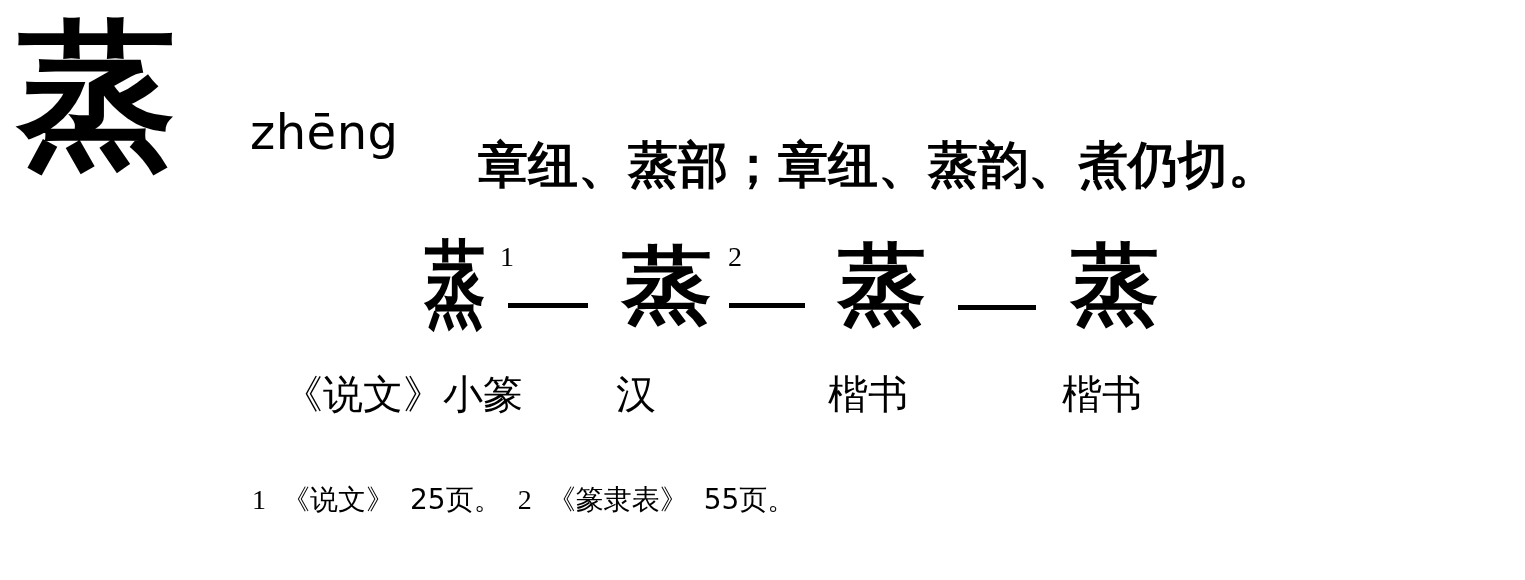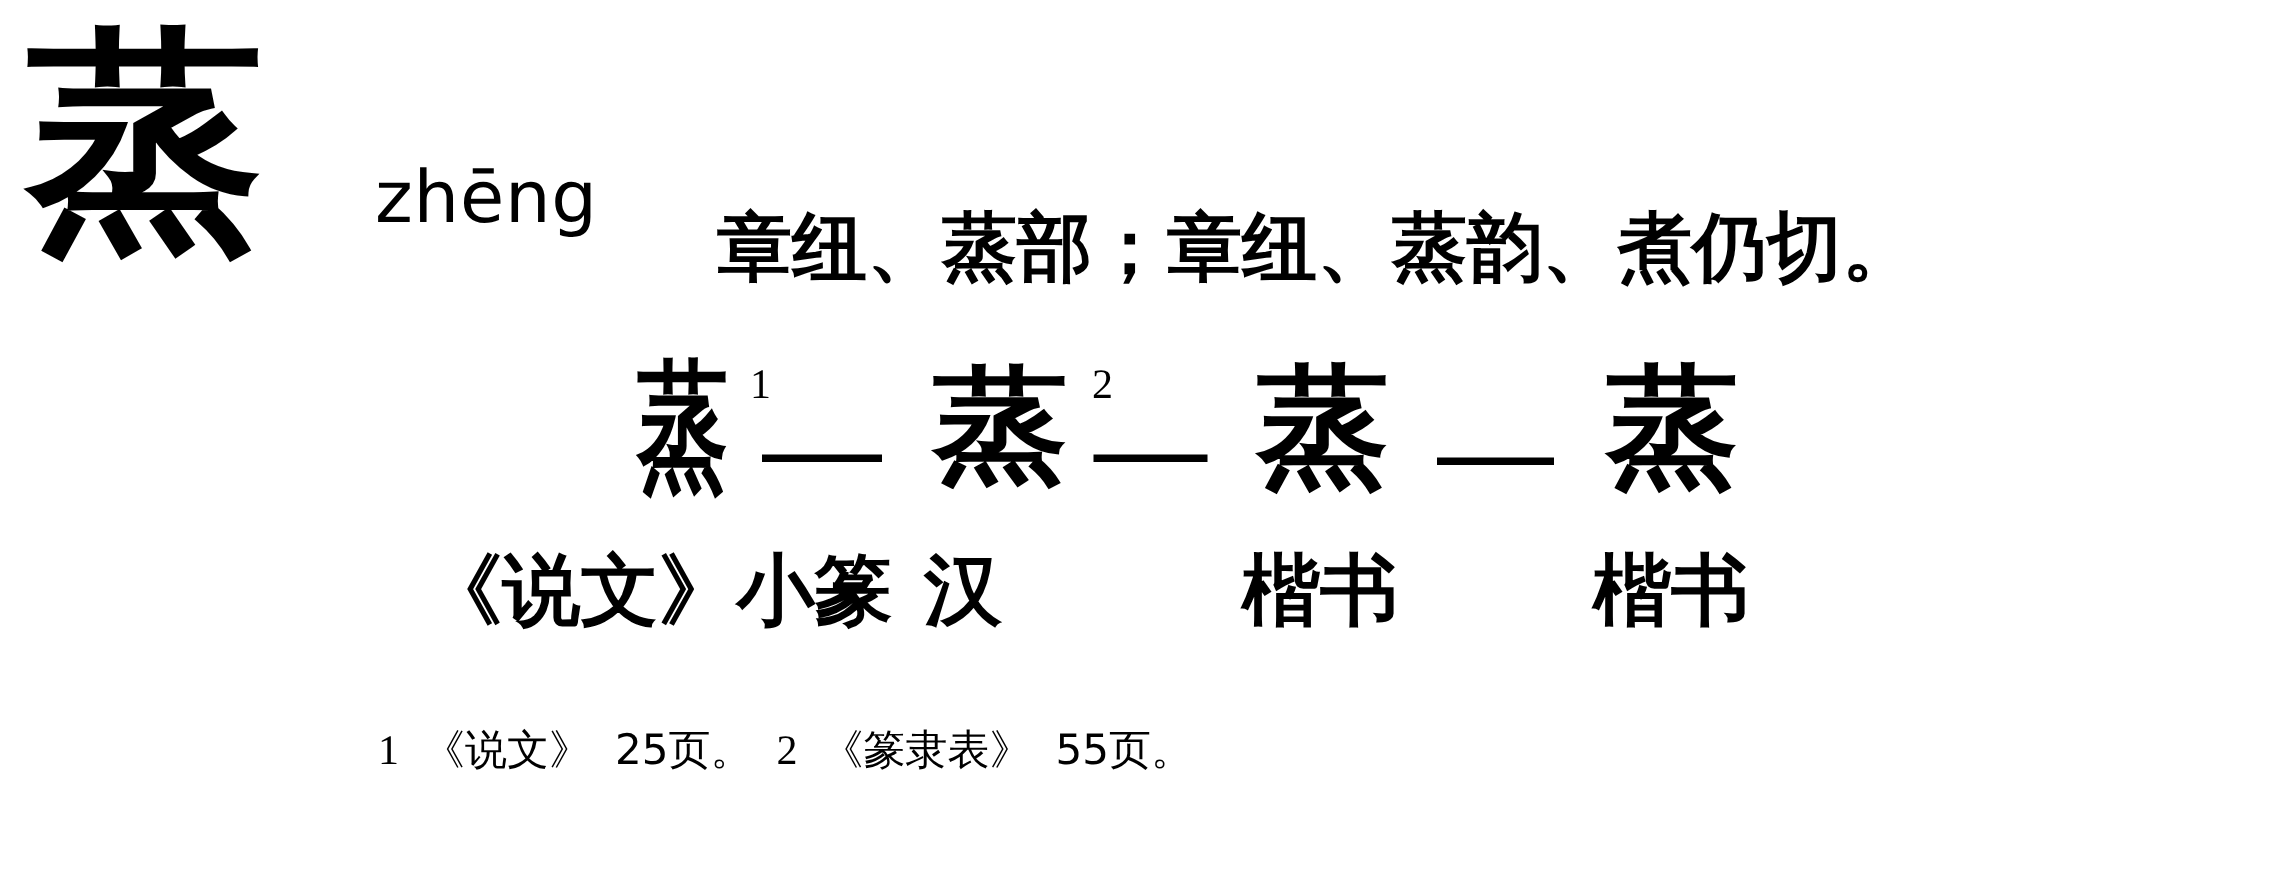--- a/index.html
+++ b/index.html
@@ -103,23 +103,23 @@
   .link-dash {
     position: absolute;
     height: 5px;
     background: #000;
   }
 
   
   .caption {
     position: absolute;
     font-family: "DejaVu Sans", "Liberation Sans", sans-serif;
-    font-size: 52px;
+    font-size: 40px;
     line-height: 48px;
-    font-weight: 700;
+    font-weight: 400;
     white-space: nowrap;
     color: #000;
   }
 
   
   .footnote {
     position: absolute;
     left: 252px;
     top: 472px;
     font-family: "DejaVu Sans", "Liberation Sans", sans-serif;

